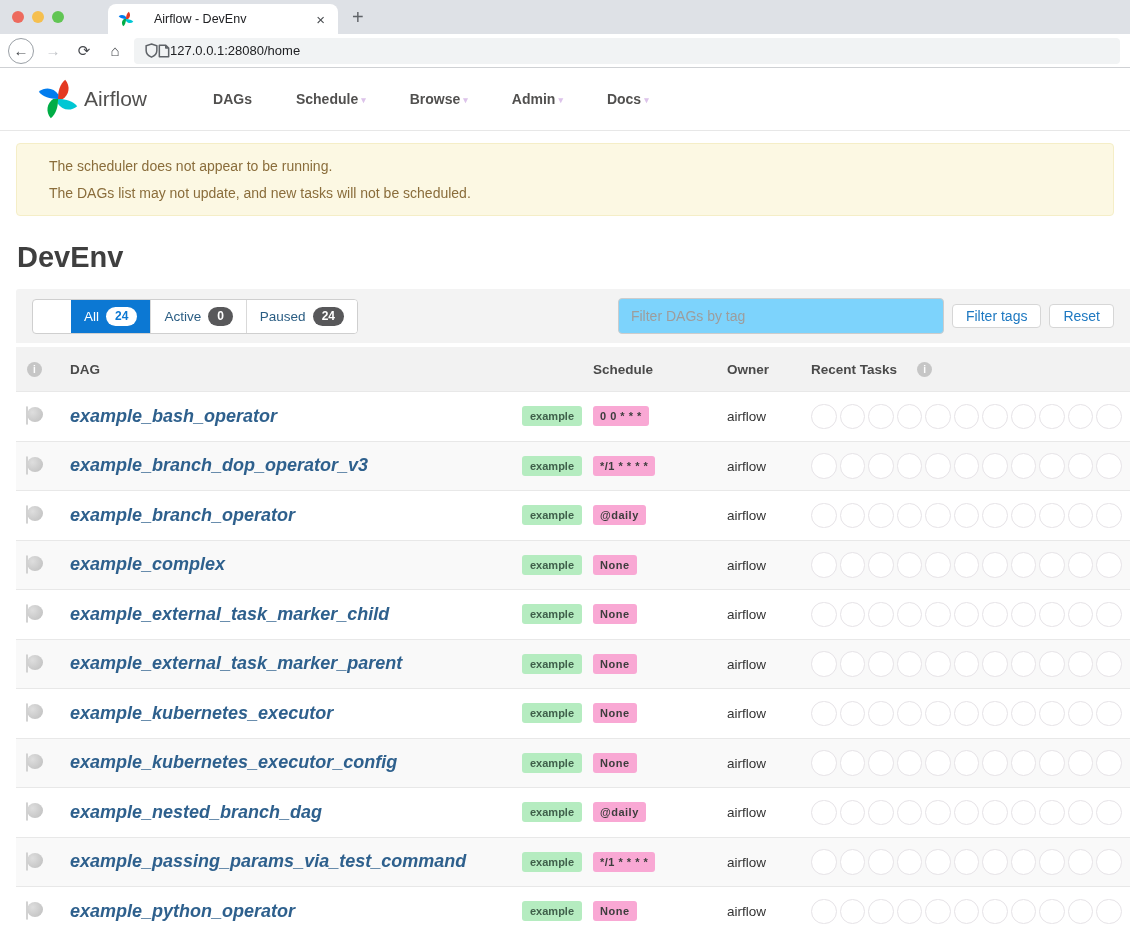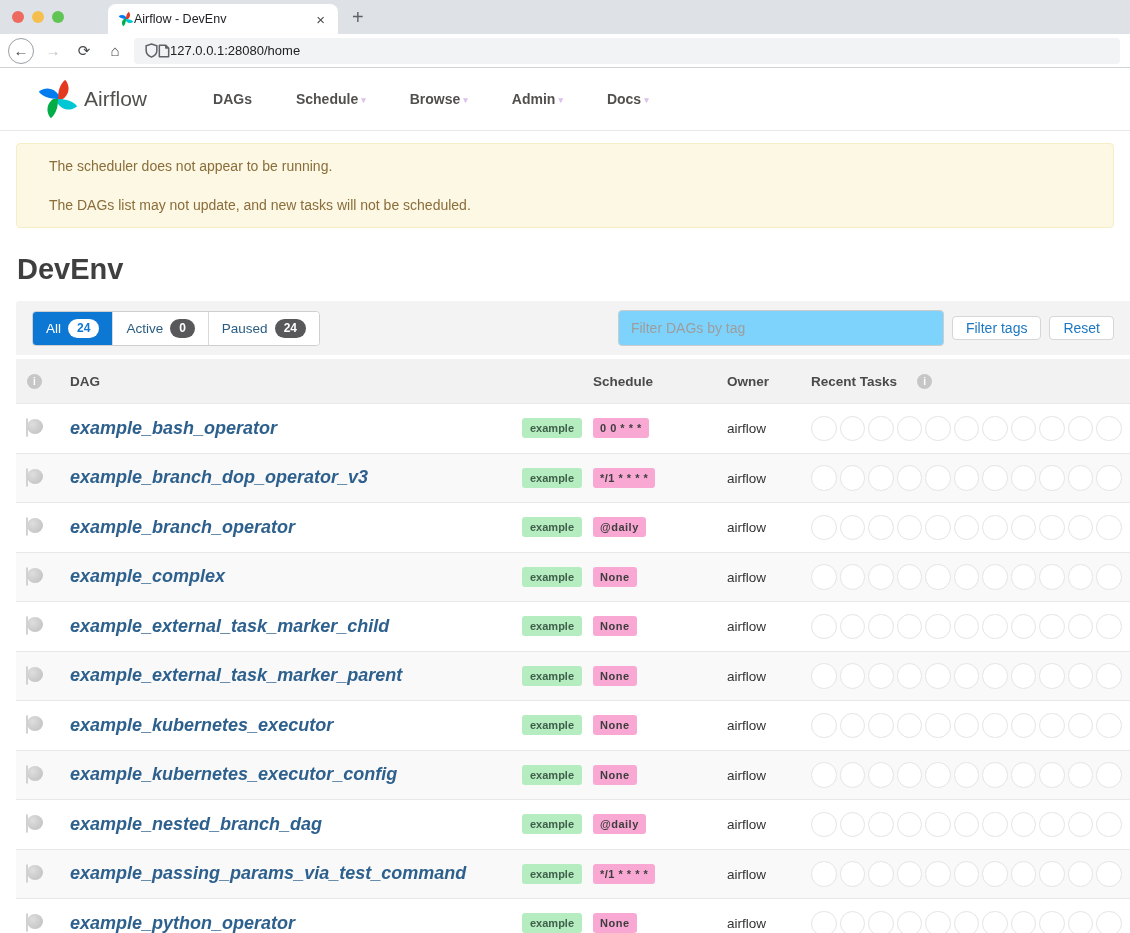--- a/index.html
+++ b/index.html
@@ -6,21 +6,21 @@
   html,body { width:1130px; height:933px; overflow:hidden; background:#fff;
               font-family:"Liberation Sans", sans-serif; }
 
   
   .tabbar { height:34px; background:#dee1e6; display:flex; align-items:flex-end; }
   .traffic { display:flex; gap:8px; align-items:center; height:34px; padding:0 14px 0 12px; }
   .tl { width:12px; height:12px; border-radius:50%; }
   .tl.red{background:#ed6a5e;} .tl.yellow{background:#f5bf4f;} .tl.green{background:#61c554;}
   .tab-spacer{ width:30px; }
   .tab { width:230px; height:30px; background:#fff; border-radius:8px 8px 0 0;
-         display:flex; align-items:center; gap:0; padding:0 10px; }
+         display:flex; align-items:center; gap:20px; padding:0 10px; }
   .tab-title { flex:1; font-size:12.5px; color:#202124; white-space:nowrap; overflow:hidden; }
   .tab-close { font-size:15px; color:#4a4d51; cursor:pointer; padding:0 3px; }
   .newtab { font-size:20px; color:#5f6368; margin:0 0 4px 14px; cursor:pointer; line-height:26px;}
   .toolbar { height:34px; background:#fff; display:flex; align-items:center;
              padding:0 10px 0 8px; gap:7px; border-bottom:1px solid #cfd1d4; }
   .nav-btn { font-size:15px; color:#45484d; width:24px; text-align:center; }
   .nav-btn.back { width:26px; height:26px; border:1.5px solid #9aa0a6; border-radius:50%;
                   line-height:23px; }
   .nav-btn.fwd { color:#c0c3c7; }
   .urlbar { flex:1; height:26px; background:#f1f3f4; border-radius:4px; display:flex;
@@ -34,29 +34,29 @@
   .brand { display:flex; align-items:center; gap:4px; }
   .brand-name { font-size:21px; color:#51504f; }
   .menu { display:flex; margin-left:44px; }
   .menu-item { display:flex; align-items:flex-start; gap:3px; padding:0 22px;
                font-size:14px; font-weight:bold; color:#51504f; cursor:pointer; }
   .caret { font-size:9px; color:#dcc3ea; margin-top:4px; }
 
   
   .alert { margin:12px 16px 0 16px; background:#fcf8e3; border:1px solid #f5eec7;
            border-radius:4px; padding:14px 32px; color:#8a6d3b; font-size:14px; }
-  .alert p + p { margin-top:23px; }
+  .alert p + p { margin-top:11px; }
 
   
   .page-title { margin:25px 0 15px 17px; font-size:29px; font-weight:bold; color:#3f3f3f; }
 
   .filter-bar { margin-left:16px; background:#f3f3f3; height:54px; display:flex;
                 align-items:center; padding:0 16px; border-radius:3px 0 0 0; }
   .seg-group { display:flex; border-radius:4px; overflow:hidden; border:1px solid #cfcfcf;
-               background:#fff; }
+               background:#fff;padding-left:38px; }
   .seg { display:flex; align-items:center; gap:7px; height:33px; padding:0 13px;
          font-size:13.5px; color:#2a5d83; background:#fff; cursor:pointer;
          border-left:1px solid #d9d9d9; }
   .seg:first-child { border-left:none; }
   .seg .badge { background:#58585a; color:#fff; font-size:12px; font-weight:bold;
                 border-radius:10px; padding:2.5px 9px; }
   .seg.active { background:#0c78d3; color:#fff; }
   .seg.active .badge { background:#fff; color:#0c78d3; }
   .search-input { margin-left:auto; width:326px; height:36px; border:1px solid #ccc;
                   border-radius:4px; padding:0 12px; font-size:14px; color:#333;

